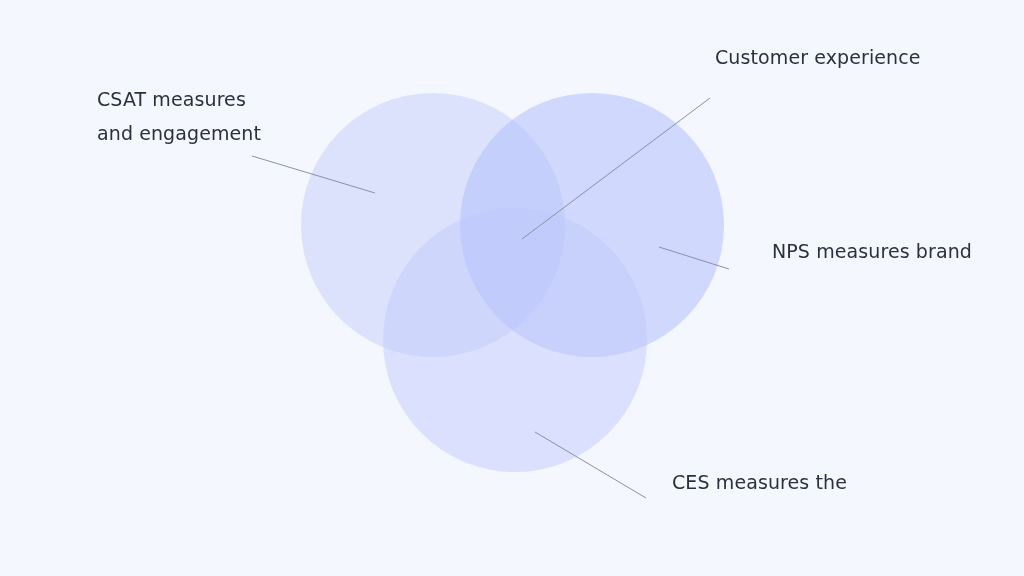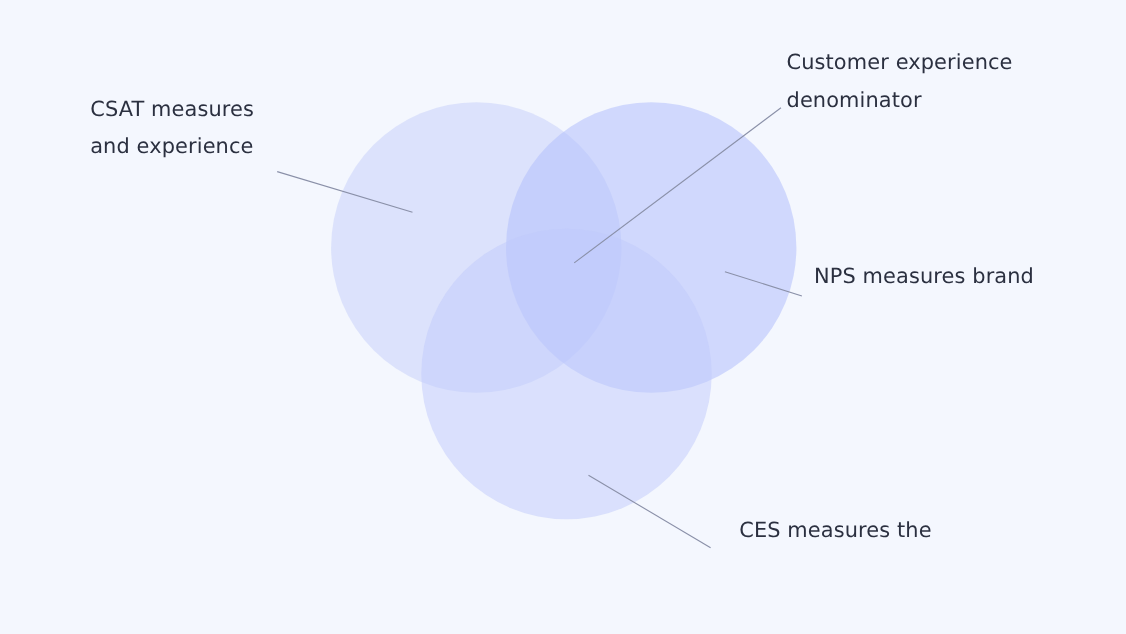--- a/index.html
+++ b/index.html
@@ -31,29 +31,28 @@
   <circle id="c-csat" cx="433" cy="225" r="132" fill="#c9d2fa" fill-opacity="0.55"></circle>
   <circle id="c-nps" cx="592" cy="225" r="132" fill="#b3c0fb" fill-opacity="0.55"></circle>
   <circle id="c-ces" cx="515" cy="340" r="132" fill="#bfcafb" fill-opacity="0.5"></circle>
 
   <line x1="252" y1="156" x2="375" y2="193" stroke="#8a90a8" stroke-width="1"></line>
   <line x1="710" y1="98" x2="522" y2="239" stroke="#8a90a8" stroke-width="1"></line>
   <line x1="659" y1="247" x2="729" y2="269" stroke="#8a90a8" stroke-width="1"></line>
   <line x1="535" y1="432" x2="646" y2="498" stroke="#8a90a8" stroke-width="1"></line>
 </svg>
 
-<div class="label" id="lbl-csat" style="color: rgb(43, 48, 64);">
+<div class="label" id="lbl-csat" style="color: rgb(43, 48, 64); margin-left: 15px;">
   <span>CSAT measures</span>
-  <span>and experience</span>
+  <span>and engagement</span>
 </div>
 
 <div class="label" id="lbl-cx" style="color: rgb(43, 48, 64);">
   <span>Customer experience</span>
-  <span>denominator</span>
 </div>
 
-<div class="label" id="lbl-nps" style="color: rgb(43, 48, 64);">
+<div class="label" id="lbl-nps" style="color: rgb(43, 48, 64); margin-left: 32px;">
   <span>NPS measures brand</span>
 </div>
 
 <div class="label" id="lbl-ces" style="color: rgb(43, 48, 64);">
   <span>CES measures the</span>
 </div>
 
 </body></html>

